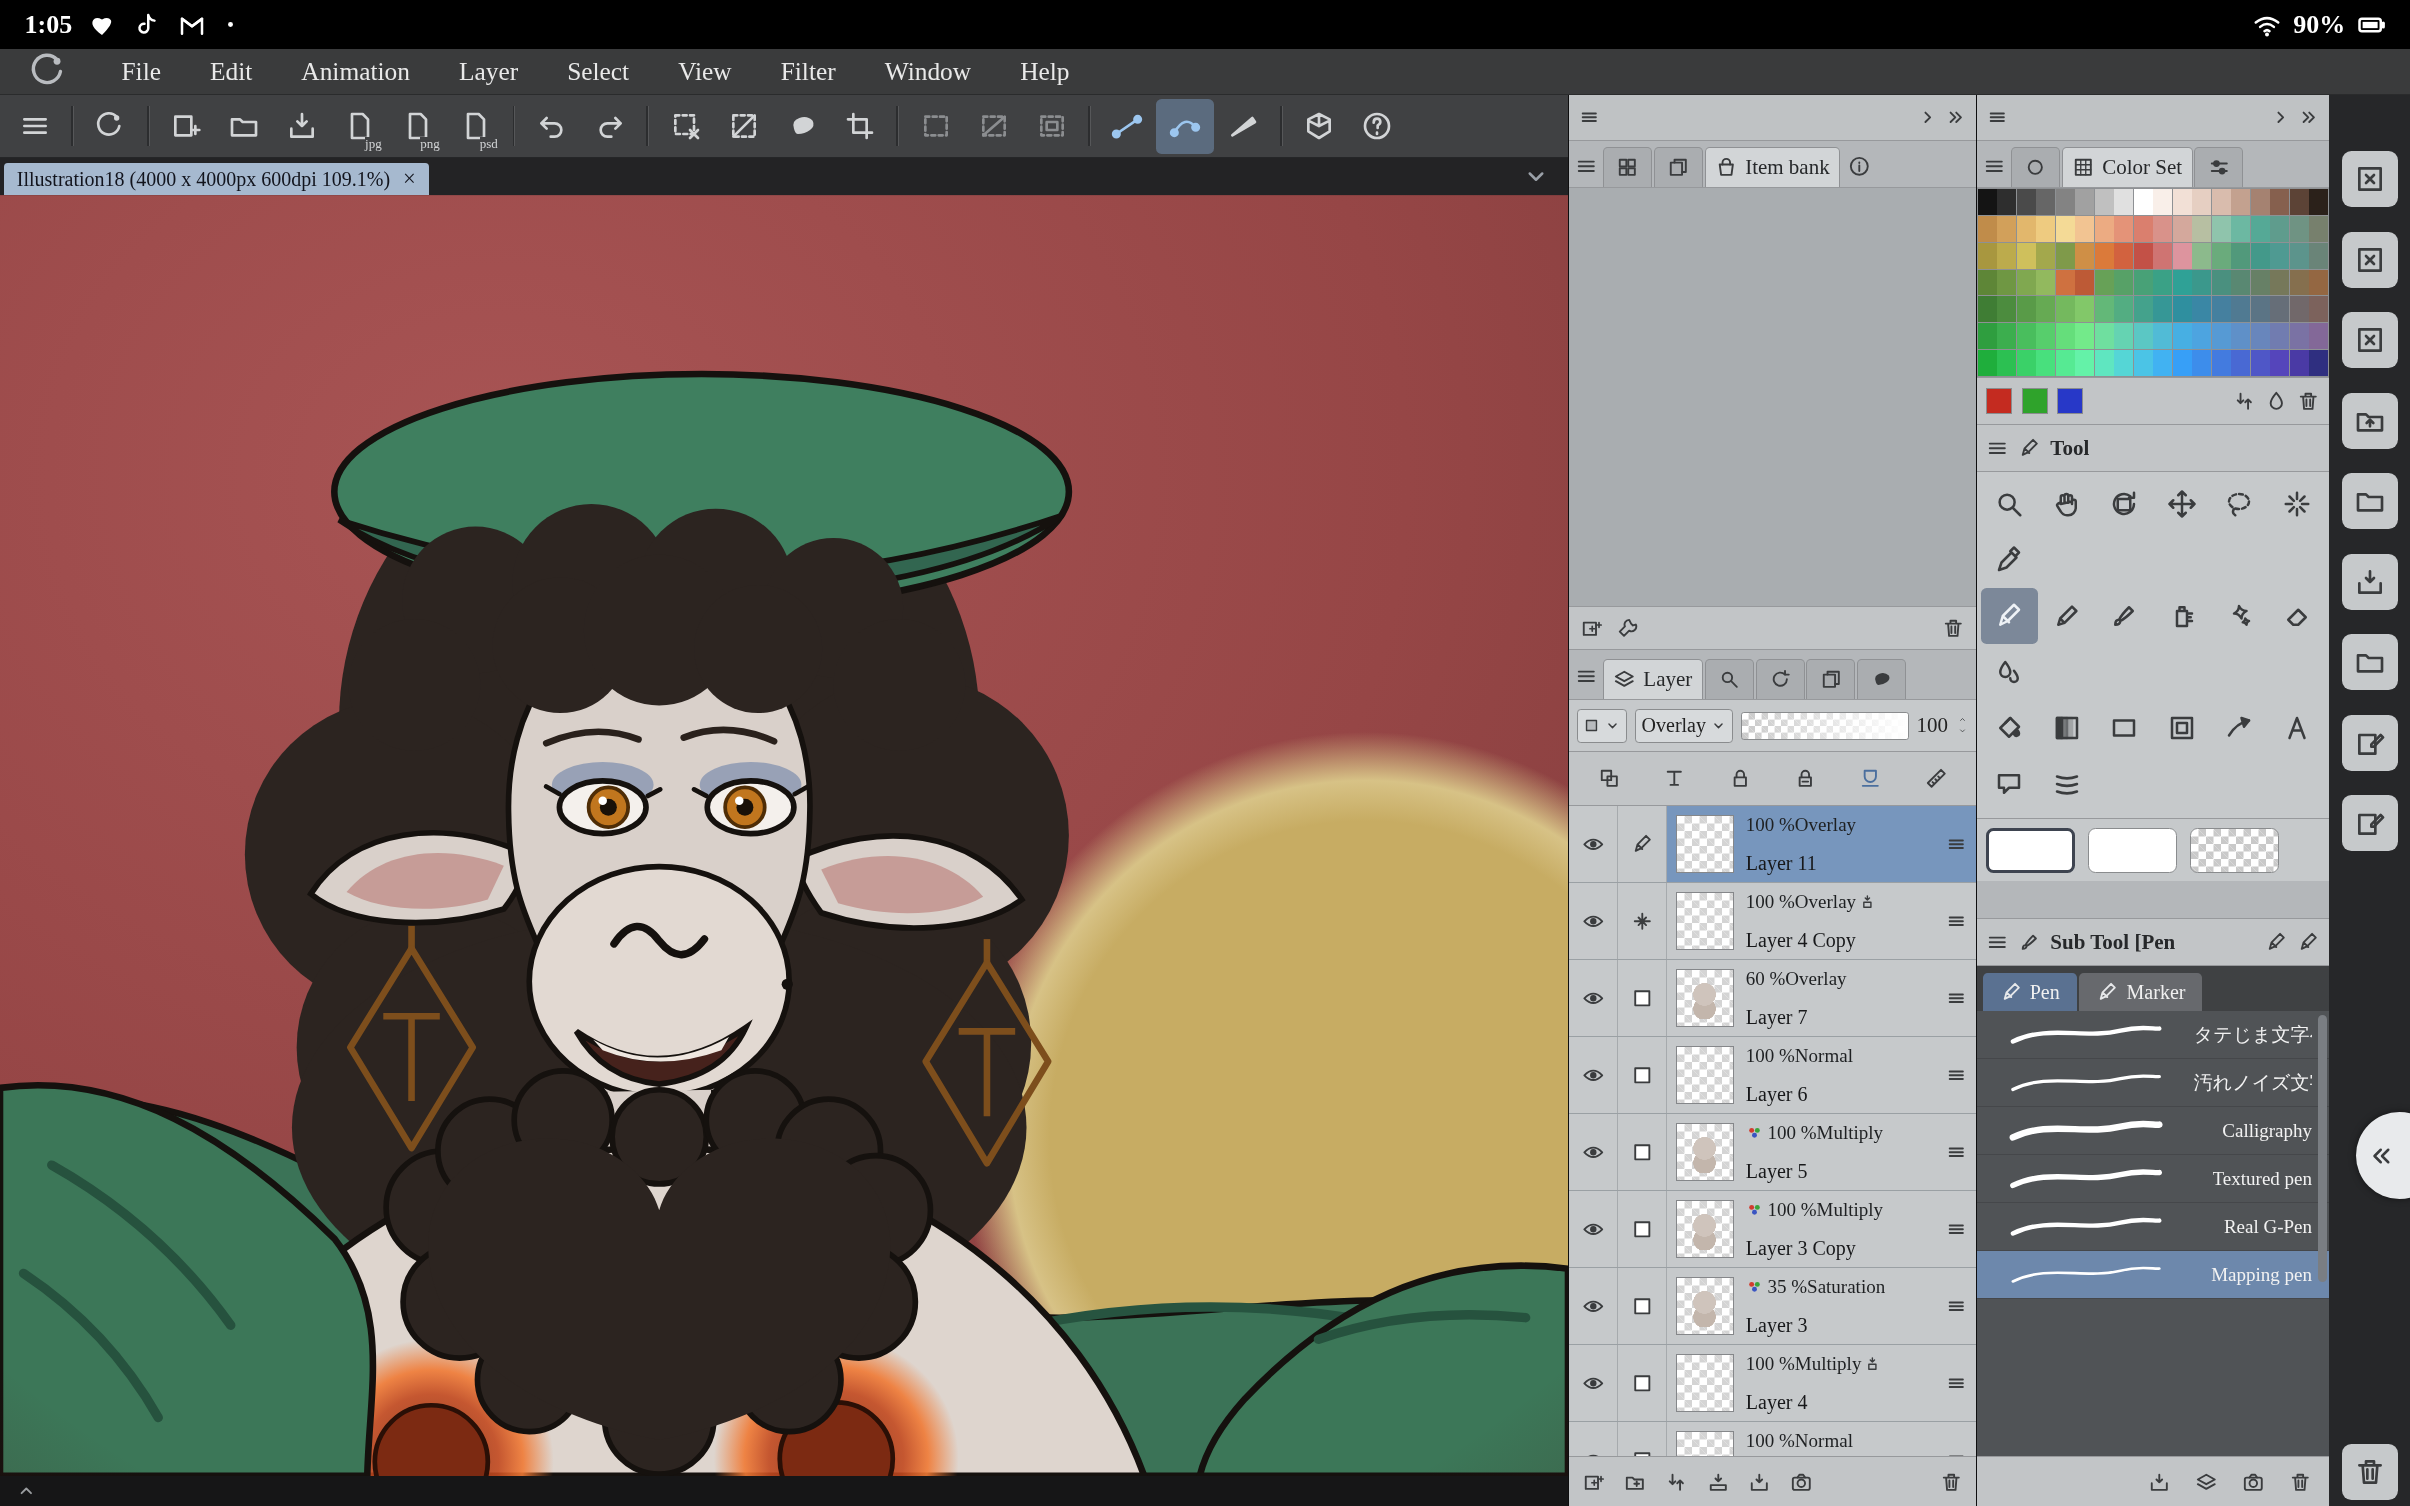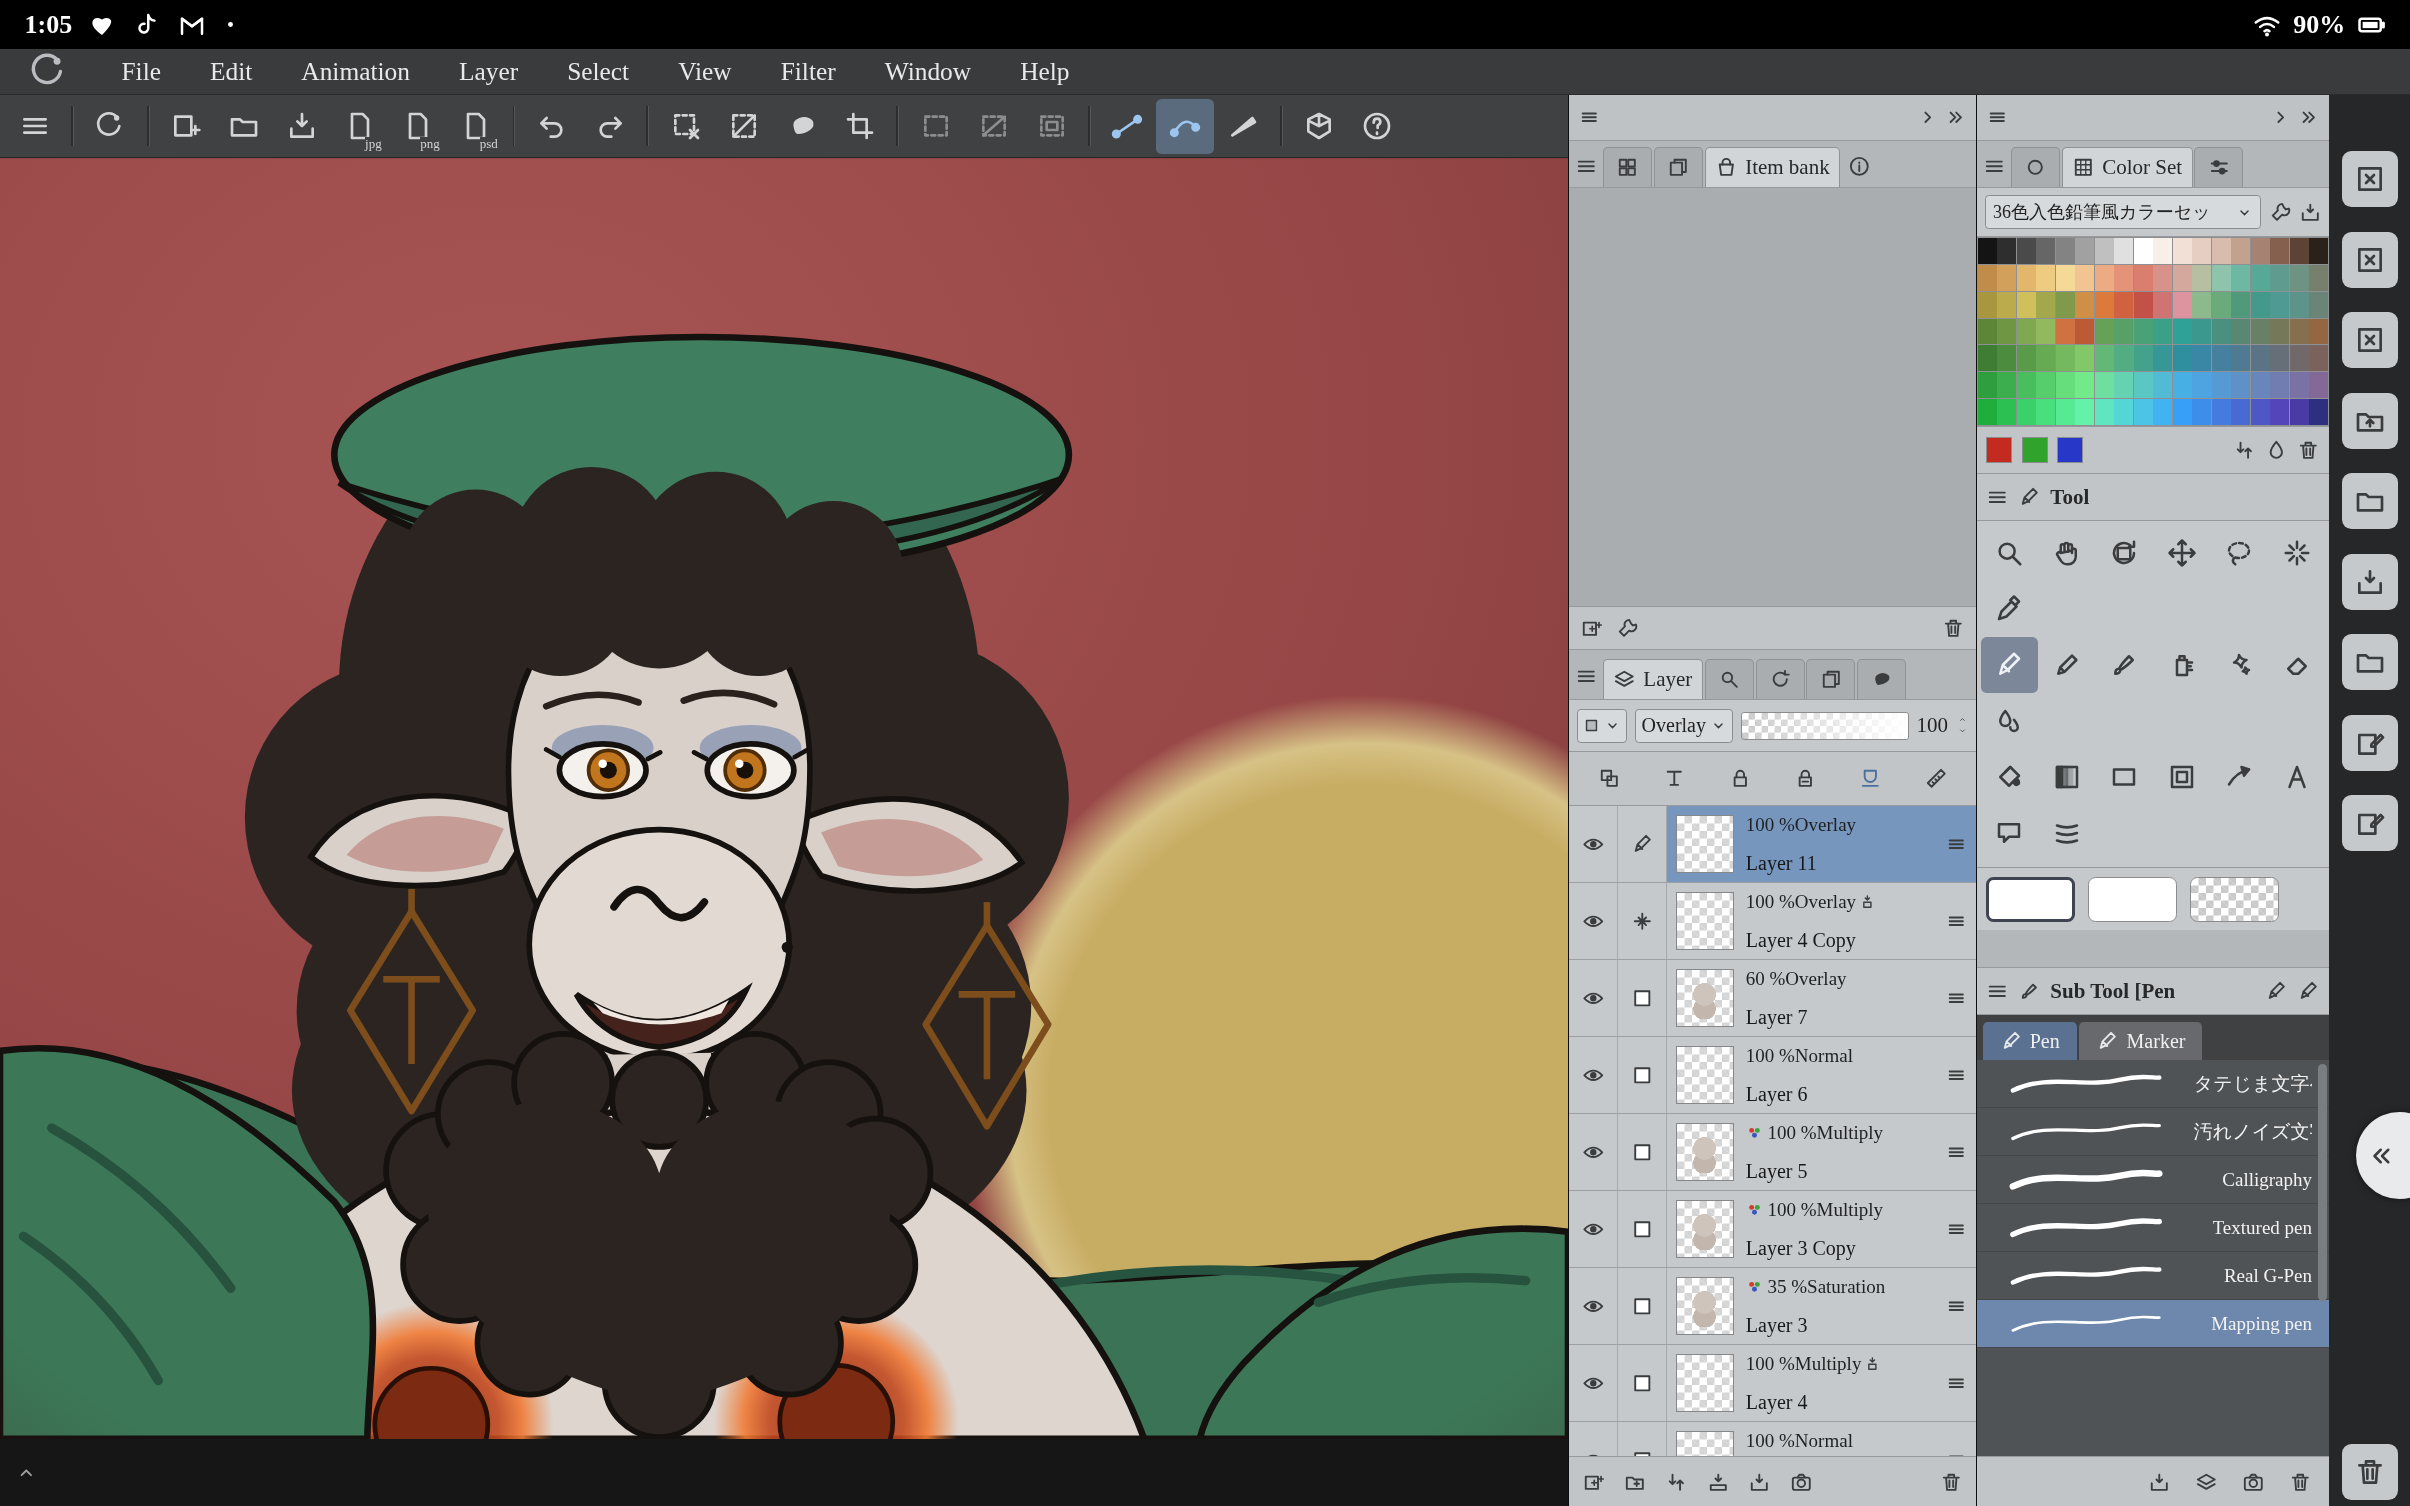--- a/index.html
+++ b/index.html
@@ -377,20 +377,31 @@
       <div class="tb-btn">
           <span class="icon">
             <svg viewBox="0 0 24 24" fill="none" stroke="currentColor" stroke-width="2" stroke-linecap="round" stroke-linejoin="round">
               <circle cx="12" cy="12" r="9"></circle>
               <path d="M9.5 9.5q0-3 2.5-3t2.5 2.5q0 1.5-2 2.5v2M12 17v1"></path>
             </svg>
           </span>
         </div>
     </div>
 
+    <div class="tab-bar">
+      <div class="doc-tab">
+        <span>Illustration18 (4000 x 4000px 600dpi 109.1%)</span>
+        <span style="font-size:22.6px;">×</span>
+      </div>
+      <span class="icon tab-chev" style="color:#9aa0a8">
+          <svg viewBox="0 0 24 24" fill="none" stroke="currentColor" stroke-width="2" stroke-linecap="round" stroke-linejoin="round">
+            <path d="M7 10l5 5 5-5"></path>
+          </svg>
+        </span>
+    </div>
 
     <div class="canvas">
       <svg class="art" viewBox="0 0 1665 1360" width="1568" height="1281">
         <defs>
           <radialGradient id="bgG" cx="0.32" cy="0.22" r="1.05">
             <stop offset="0" stop-color="#a85454"></stop>
               <stop offset="0.55" stop-color="#964646"></stop>
               <stop offset="1" stop-color="#7d3a3a"></stop>
           </radialGradient>
           <radialGradient id="sunG" cx="0.5" cy="0.5" r="0.5">
@@ -1144,41 +1155,20 @@
       </div>
       <div class="ptab">
           <span class="icon sm dark">
             <svg viewBox="0 0 24 24" fill="none" stroke="currentColor" stroke-width="2" stroke-linecap="round" stroke-linejoin="round">
               <path d="M4 8h16M4 16h16"></path>
               <circle cx="9" cy="8" r="2.6" fill="currentColor"></circle>
               <circle cx="15" cy="16" r="2.6" fill="currentColor"></circle>
             </svg>
           </span>
         </div>
-    </div>
-    <div class="preset-row">
-      <div class="preset-dd">
-        <span class="preset-name">36色入色鉛筆風カラーセッ</span>
-        <span class="icon xs dark">
-            <svg viewBox="0 0 24 24" fill="none" stroke="currentColor" stroke-width="2" stroke-linecap="round" stroke-linejoin="round">
-              <path d="M7 10l5 5 5-5"></path>
-            </svg>
-          </span>
-      </div>
-      <span class="icon sm dark">
-          <svg viewBox="0 0 24 24" fill="none" stroke="currentColor" stroke-width="2" stroke-linecap="round" stroke-linejoin="round">
-            <path d="M14 3a5 5 0 0 0-4.5 7L4 15.5 8.5 20l5.5-5.5A5 5 0 0 0 21 8l-3 1-2-2z" fill="none"></path>
-          </svg>
-        </span>
-      <span class="icon sm dark">
-          <svg viewBox="0 0 24 24" fill="none" stroke="currentColor" stroke-width="2" stroke-linecap="round" stroke-linejoin="round">
-            <path d="M12 4v8m0 0L9 9m3 3l3-3"></path>
-            <path d="M4 13v7h16v-7"></path>
-          </svg>
-        </span>
     </div>
     <div class="swatch-grid">
         <div class="swatch" style="background: rgb(20, 20, 20);"></div>
         <div class="swatch" style="background: rgb(46, 46, 46);"></div>
         <div class="swatch" style="background: rgb(74, 74, 74);"></div>
         <div class="swatch" style="background: rgb(102, 102, 102);"></div>
         <div class="swatch" style="background: rgb(131, 131, 131);"></div>
         <div class="swatch" style="background: rgb(161, 161, 161);"></div>
         <div class="swatch" style="background: rgb(192, 192, 192);"></div>
         <div class="swatch" style="background: rgb(224, 224, 224);"></div>

